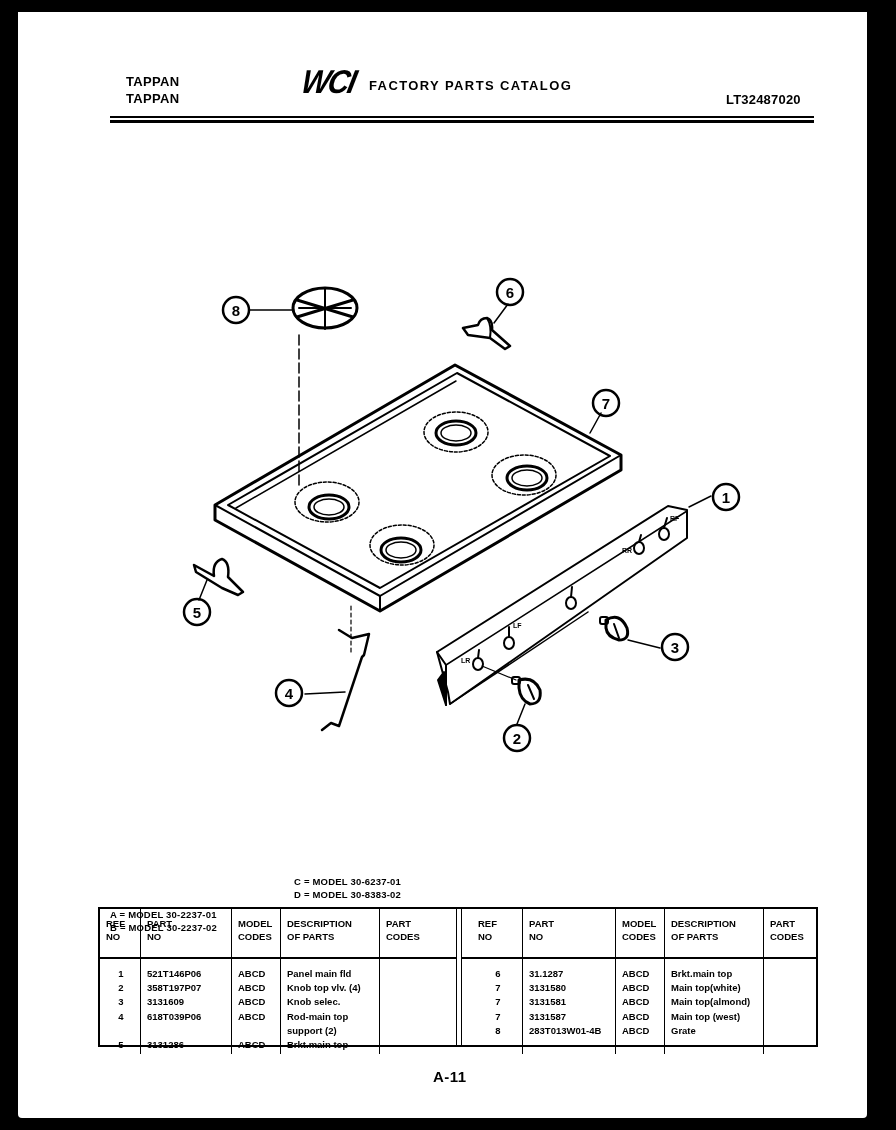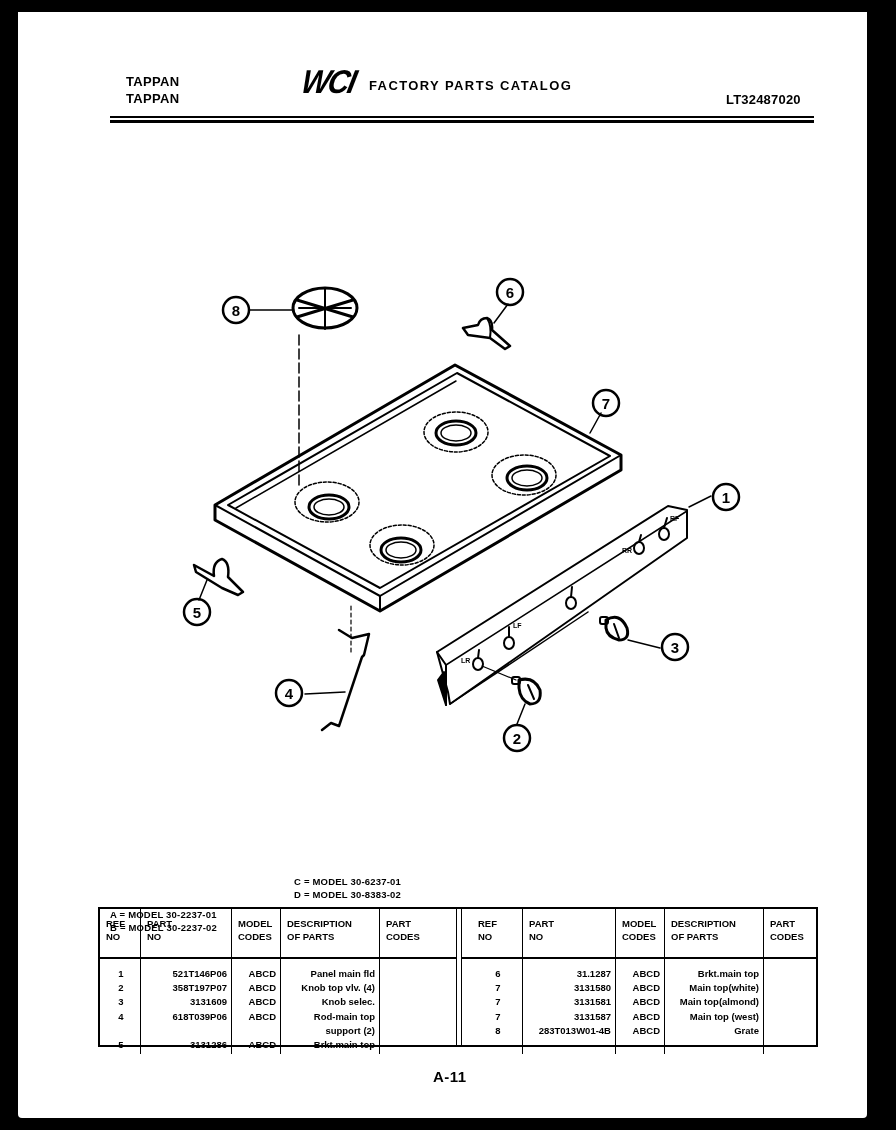--- a/index.html
+++ b/index.html
@@ -9,21 +9,21 @@
   .hdr-left{left:110px;top:73px;font-weight:bold;font-size:13px;line-height:17px;letter-spacing:0.3px;margin-left:16px;}
   .hdr-logo{left:302px;top:67px;font-weight:900;font-style:italic;font-size:30px;letter-spacing:-2px;transform:skewX(-12deg) scaleY(1.1);line-height:30px;}
   .hdr-title{left:369px;top:78px;font-weight:700;font-size:13px;letter-spacing:1.4px;}
   .hdr-code{left:726px;top:76px;font-weight:bold;font-size:13px;letter-spacing:0.2px;margin-top:16px;}
   .rule1{left:110px;top:116px;width:704px;height:2px;background:#000;}
   .rule2{left:110px;top:120px;width:704px;height:3px;background:#000;}
   svg.diagram{position:absolute;left:0;top:0;}
   .models{font-weight:900;font-size:9.5px;letter-spacing:0.2px;line-height:13px;}
   table.parts{position:absolute;border-collapse:collapse;font-size:9.5px;font-weight:bold;}
   table.parts th{font-weight:900;text-align:left;vertical-align:top;padding:8px 4px 12px 6px;line-height:13px;border-bottom:2px solid #000;border-left:1.5px solid #000;height:28px;}
-  table.parts td{vertical-align:top;padding:8px 4px 0 6px;line-height:14.2px;border-left:1.5px solid #000;white-space:pre-line;text-align:right;}
+  table.parts td{vertical-align:top;padding:8px 4px 0 6px;line-height:14.2px;border-left:1.5px solid #000;white-space:pre-line;}
   table.parts th:first-child, table.parts td:first-child{border-left:none;}
   .tbl-box{position:absolute;left:98px;top:907px;width:720px;height:140px;border:2px solid #000;box-sizing:border-box;}
   .tbl-sep{position:absolute;left:456px;top:907px;width:6px;height:140px;border-left:1.5px solid #000;border-right:1.5px solid #000;box-sizing:border-box;}
   .footer{left:433px;top:1068px;font-weight:900;font-size:15px;letter-spacing:0.5px;}
   .callout{font-family:"Liberation Sans",sans-serif;font-weight:900;font-size:15px;}
 </style>
 </head>
 <body>
 
 <div class="page"></div>

